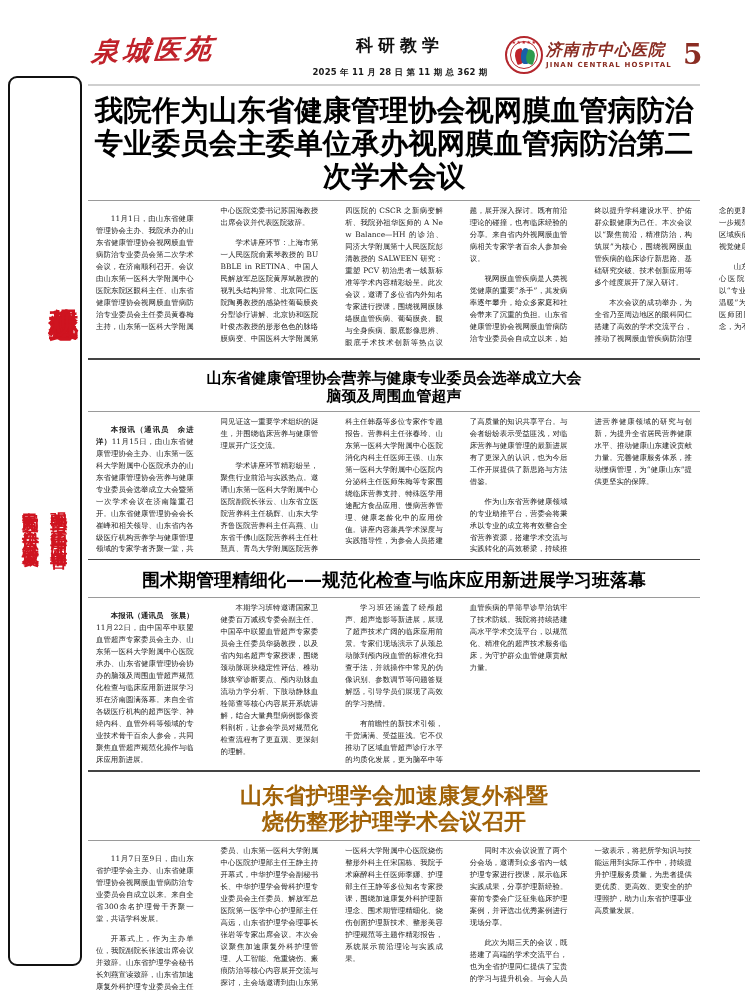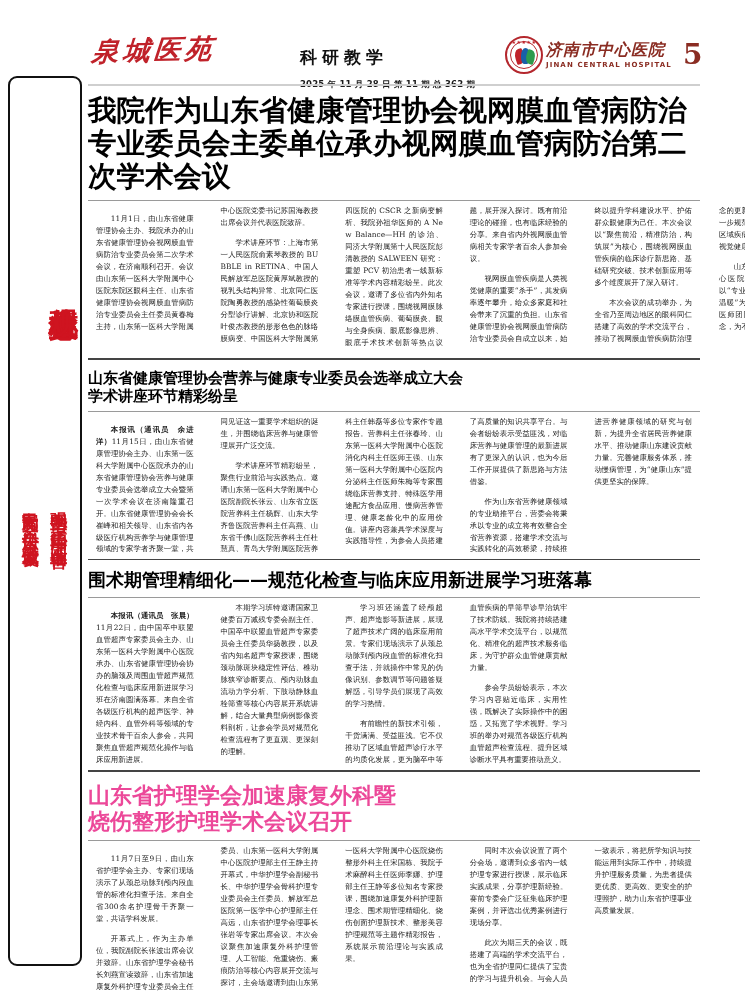--- a/index.html
+++ b/index.html
@@ -29,23 +29,23 @@
     font-weight: 700;
     font-style: italic;
     color: #c0222a;
     letter-spacing: 4px;
     line-height: 1;
     transform: skewX(-6deg) rotate(-1.5deg);
     white-space: nowrap;
   }
   #section-block {
     position: absolute;
-    left: 300px; top: 48px;
+    left: 300px; top: 36px;
     width: 200px;
-    text-align: left;
+    text-align: center;
   }
   #section-title {
     font-family: "DejaVu Serif", "Liberation Serif", serif;
     font-size: 17px;
     font-weight: 700;
     color: #111;
     letter-spacing: 5px;
     line-height: 1.1;
   }
   #issue-line {
@@ -188,40 +188,41 @@
     width: 612px;
   }
 
   .article { position: relative; }
 
   .headline {
     font-family: "DejaVu Serif", "Liberation Serif", serif;
     font-weight: 700;
     color: #000;
     letter-spacing: 0px;
+    text-align: center;
   }
   .headline.h-lead {
     font-size: 28.5px;
     line-height: 1.16;
     padding: 6px 0 5px 0;
   }
   .headline.h-sub {
     font-size: 15px;
     line-height: 1.2;
     padding: 5px 0 4px 0;
   }
   .headline.h-sub1 {
     font-size: 18px;
     line-height: 1.22;
     padding: 5px 0 4px 0;
   }
   .headline.h-bottom {
     font-size: 22px;
     line-height: 1.2;
-    color: #ec4899;
+    color: #a16207;
     padding: 6px 0 4px 0;
   }
 
   .rule-thin {
     width: 100%; height: 1px;
     background: #9a9a9a;
     margin: 2px 0 4px 0;
   }
   .rule-dark {
     width: 100%; height: 1.5px;
@@ -309,50 +310,49 @@
         <p>学术讲座环节：上海市第一人民医院俞素琴教授的 BUBBLE in RETINA、中国人民解放军总医院黄厚斌教授的视乳头结构异常、北京同仁医院陶勇教授的感染性葡萄膜炎分型诊疗讲解、北京协和医院叶俊杰教授的形形色色的脉络膜病变、中国医科大学附属第四医院的 CSCR 之新病变解析、我院孙祖华医师的 A New Balance—HH 的诊治、同济大学附属第十人民医院彭清教授的 SALWEEN 研究：重塑 PCV 初治患者一线新标准等学术内容精彩纷呈。此次会议，邀请了多位省内外知名专家进行授课，围绕视网膜脉络膜血管疾病、葡萄膜炎、眼与全身疾病、眼底影像思辨、眼底手术技术创新等热点议题，展开深入探讨。既有前沿理论的碰撞，也有临床经验的分享。来自省内外视网膜血管病相关专家学者百余人参加会议。</p>
         <p>视网膜血管疾病是人类视觉健康的重要“杀手”，其发病率逐年攀升，给众多家庭和社会带来了沉重的负担。山东省健康管理协会视网膜血管病防治专业委员会自成立以来，始终以提升学科建设水平、护佑群众眼健康为己任。本次会议以“聚焦前沿，精准防治，构筑展”为核心，围绕视网膜血管疾病的临床诊疗新思路、基础研究突破、技术创新应用等多个维度展开了深入研讨。</p>
         <p>本次会议的成功举办，为全省乃至周边地区的眼科同仁搭建了高效的学术交流平台，推动了视网膜血管疾病防治理念的更新与技术的普及。为进一步规范临床诊疗行为，提升区域疾病防治水平，保障群众视觉健康奠定了坚实基础。</p>
         <p>山东第一医科大学附属中心医院东院区眼科，始终以“专业守护光明、细节传递温暖”为理念，汇聚省级眼科医师团队与国际前沿诊疗理念，为不同年龄段、不同眼部健康需求的患者，提供全面的眼科医疗服务。</p>
       </div>
     </div>
     <div class="article">
       <div class="rule-dark"></div>
       <div class="headline h-sub">
         <div>山东省健康管理协会营养与健康专业委员会选举成立大会</div>
-        <div>学术讲座环节精彩纷呈</div>
+        <div>脑颈及周围血管超声</div>
       </div>
       <div class="rule-thin"></div>
       <div class="cols c5" style="height: 140px;">
         <p><span class="byline">本报讯（通讯员　余进洋）</span>11月15日，由山东省健康管理协会主办、山东第一医科大学附属中心医院承办的山东省健康管理协会营养与健康专业委员会选举成立大会暨第一次学术会议在济南隆重召开。山东省健康管理协会会长崔峰和相关领导、山东省内各级医疗机构营养学与健康管理领域的专家学者齐聚一堂，共同见证这一重要学术组织的诞生，并围绕临床营养与健康管理展开广泛交流。</p>
         <p>学术讲座环节精彩纷呈，聚焦行业前沿与实践热点。邀请山东第一医科大学附属中心医院副院长张云、山东省立医院营养科主任杨辉、山东大学齐鲁医院营养科主任高燕、山东省千佛山医院营养科主任杜慧真、青岛大学附属医院营养科主任韩磊等多位专家作专题报告。营养科主任张春玲、山东第一医科大学附属中心医院消化内科主任医师王强、山东第一医科大学附属中心医院内分泌科主任医师朱梅等专家围绕临床营养支持、特殊医学用途配方食品应用、慢病营养管理、健康老龄化中的应用价值。讲座内容兼具学术深度与实践指导性，为参会人员搭建了高质量的知识共享平台。与会者纷纷表示受益匪浅，对临床营养与健康管理的最新进展有了更深入的认识，也为今后工作开展提供了新思路与方法借鉴。</p>
         <p>作为山东省营养健康领域的专业助推平台，营委会将秉承以专业的成立将有效整合全省营养资源，搭建学术交流与实践转化的高效桥梁，持续推进营养健康领域的研究与创新，为提升全省居民营养健康水平、推动健康山东建设贡献力量。完善健康服务体系，推动慢病管理，为“健康山东”提供更坚实的保障。</p>
       </div>
     </div>
     <div class="article">
       <div class="rule-dark"></div>
       <div class="headline h-sub1">
         <div>围术期管理精细化——规范化检查与临床应用新进展学习班落幕</div>
       </div>
       <div class="rule-thin"></div>
       <div class="cols c5" style="height: 165px;">
         <p><span class="byline">本报讯（通讯员　张晨）</span>11月22日，由中国卒中联盟血管超声专家委员会主办、山东第一医科大学附属中心医院承办、山东省健康管理协会协办的脑颈及周围血管超声规范化检查与临床应用新进展学习班在济南圆满落幕。来自全省各级医疗机构的超声医学、神经内科、血管外科等领域的专业技术骨干百余人参会，共同聚焦血管超声规范化操作与临床应用新进展。</p>
         <p>本期学习班特邀请国家卫健委百万减残专委会副主任、中国卒中联盟血管超声专家委员会主任委员华扬教授，以及省内知名超声专家授课，围绕颈动脉斑块稳定性评估、椎动脉狭窄诊断要点、颅内动脉血流动力学分析、下肢动静脉血栓筛查等核心内容展开系统讲解，结合大量典型病例影像资料剖析，让参会学员对规范化检查流程有了更直观、更深刻的理解。</p>
         <p>学习班还涵盖了经颅超声、超声造影等新进展，展现了超声技术广阔的临床应用前景。专家们现场演示了从颈总动脉到颅内段血管的标准化扫查手法，并就操作中常见的伪像识别、参数调节等问题答疑解惑，引导学员们展现了高效的学习热情。</p>
         <p>有前瞻性的新技术引领，干货满满、受益匪浅。它不仅推动了区域血管超声诊疗水平的均质化发展，更为脑卒中等血管疾病的早筛早诊早治筑牢了技术防线。我院将持续搭建高水平学术交流平台，以规范化、精准化的超声技术服务临床，为守护群众血管健康贡献力量。</p>
-        <p>参会学员纷纷表示，本次学习内容贴近临床，实用性强，既解决了实际操作中的困惑，又拓宽了学术视野。学习班的举办对规范各级医疗机构血管超声检查流程、提升区域诊断水平具有重要推动意义。</p>
       </div>
     </div>
     <div class="article">
       <div class="rule-dark"></div>
       <div class="headline h-bottom">
         <div>山东省护理学会加速康复外科暨</div>
         <div>烧伤整形护理学术会议召开</div>
       </div>
       <div class="rule-thin"></div>
       <div class="cols c5" style="height: 150px;">
-        <p>11月7日至9日，由山东省护理学会主办、专家们现场演示了从颈总动脉到颅内段血管的标准化扫查手法。来自全省300余名护理骨干齐聚一堂，共话学科发展。</p>
+        <p>11月7日至9日，由山东省护理学会主办、山东省健康管理协会视网膜血管病防治专业委员会自成立以来。来自全省300余名护理骨干齐聚一堂，共话学科发展。</p>
         <p>开幕式上，作为主办单位，我院副院长张波出席会议并致辞。山东省护理学会秘书长刘燕宣读致辞，山东省加速康复外科护理专业委员会主任委员、山东第一医科大学附属中心医院护理部主任王静主持开幕式，中华护理学会副秘书长、中华护理学会骨科护理专业委员会主任委员、解放军总医院第一医学中心护理部主任高远，山东省护理学会理事长张岩等专家出席会议。本次会议聚焦加速康复外科护理管理、人工智能、危重烧伤、瘢痕防治等核心内容展开交流与探讨，主会场邀请到由山东第一医科大学附属中心医院烧伤整形外科主任宋国栋、我院手术麻醉科主任医师李娜、护理部主任王静等多位知名专家授课，围绕加速康复外科护理新理念、围术期管理精细化、烧伤创面护理新技术、整形美容护理规范等主题作精彩报告，系统展示前沿理论与实践成果。</p>
         <p>同时本次会议设置了两个分会场，邀请到众多省内一线护理专家进行授课，展示临床实践成果，分享护理新经验。赛前专委会广泛征集临床护理案例，并评选出优秀案例进行现场分享。</p>
         <p>此次为期三天的会议，既搭建了高端的学术交流平台，也为全省护理同仁提供了宝贵的学习与提升机会。与会人员一致表示，将把所学知识与技能运用到实际工作中，持续提升护理服务质量，为患者提供更优质、更高效、更安全的护理照护，助力山东省护理事业高质量发展。</p>
       </div>
     </div>
   </div>
 
 </body></html>

